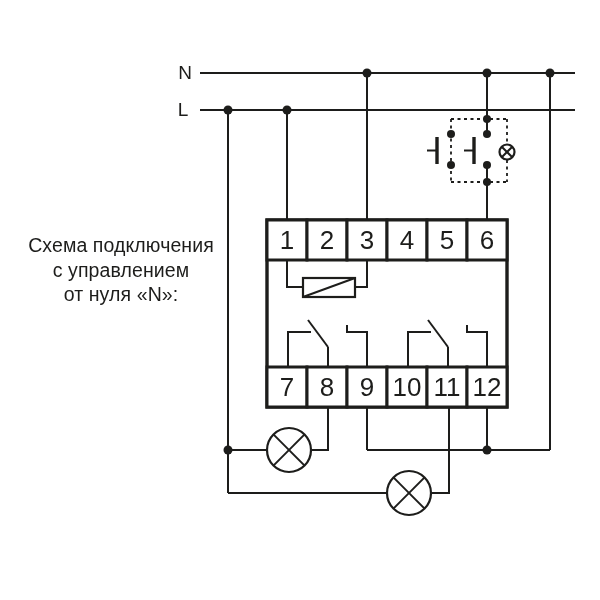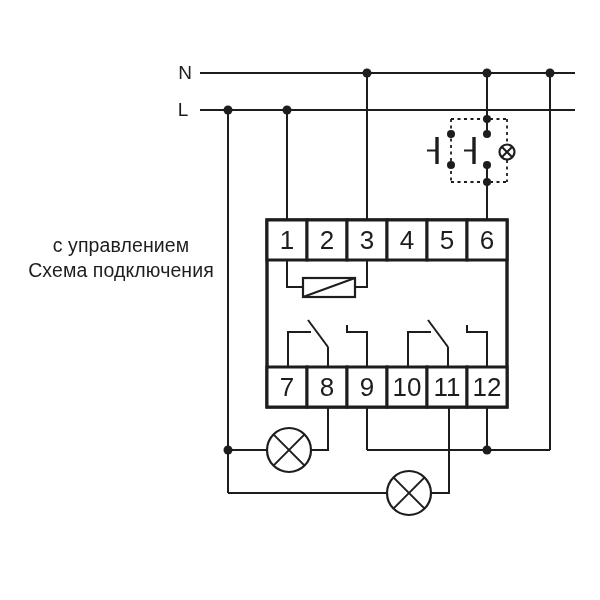--- a/index.html
+++ b/index.html
@@ -27,22 +27,23 @@
   .dot    { fill: var(--line-color); stroke: none; }
   .tnum   { font-size: 26px; font-weight: 300; fill: var(--line-color); text-anchor: middle; }
   .plabel { font-size: 19px; font-weight: 300; fill: var(--line-color); text-anchor: middle; }
 </style>
 </head>
 <body>
 
 <div class="canvas">
 
   <div class="caption">
+    <div>Схема подключения</div>
     <div>с управлением</div>
-    <div>Схема подключения</div>
+    <div>от нуля «N»:</div>
   </div>
 
   <svg class="schematic" width="600" height="600" viewBox="0 0 600 600">
 
     <g>
       <text class="plabel" x="185" y="79">N</text>
       <line class="wire" x1="200" y1="73" x2="575" y2="73"></line>
     </g>
     <g>
       <text class="plabel" x="183" y="116">L</text>

